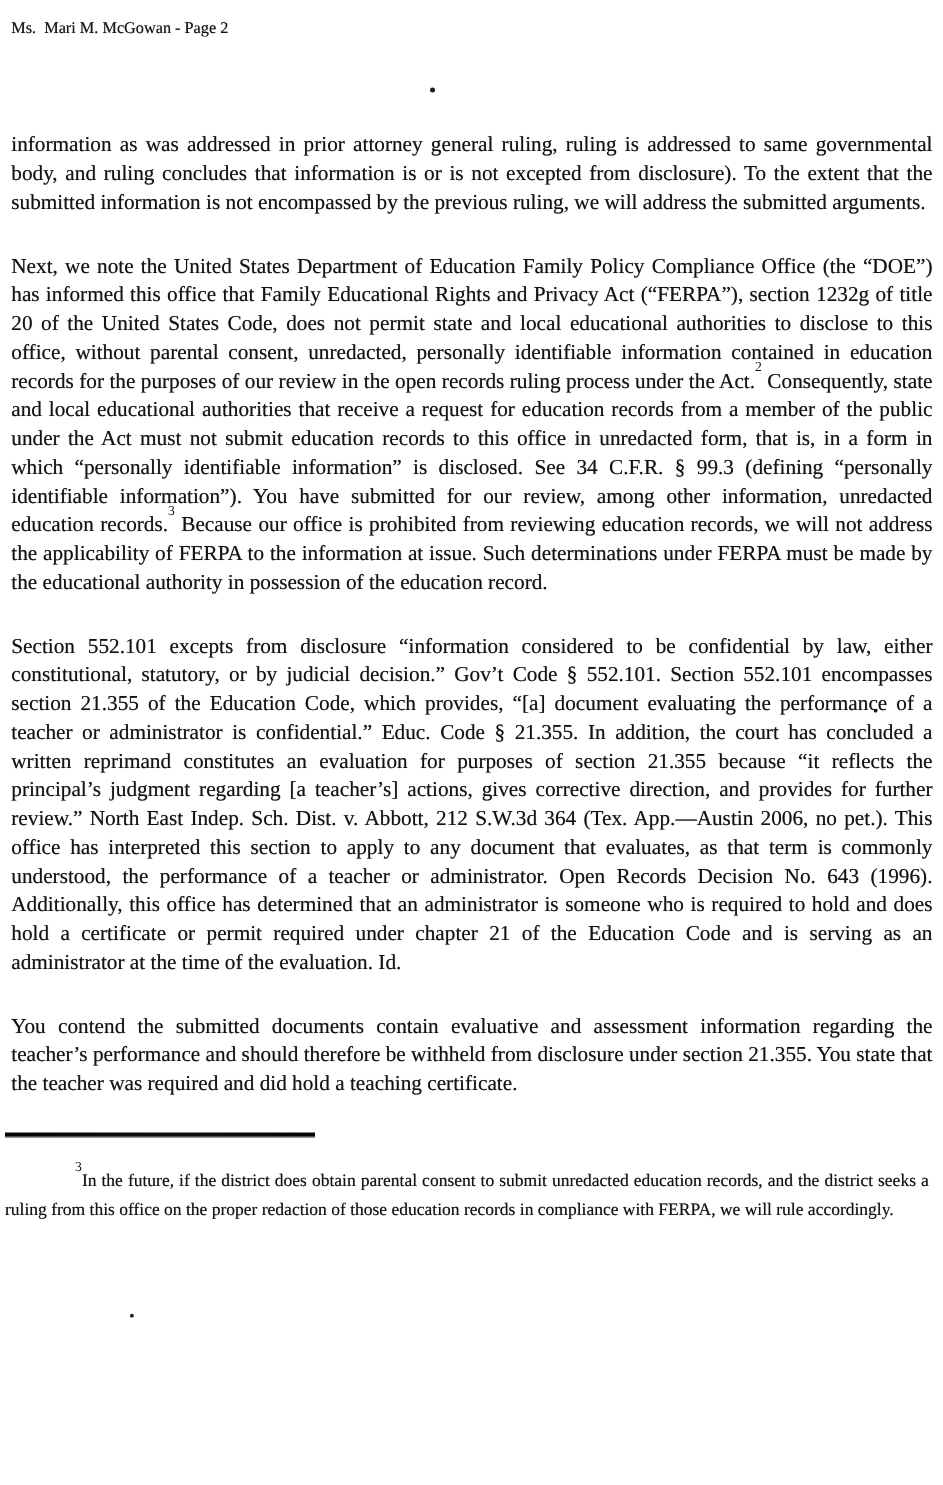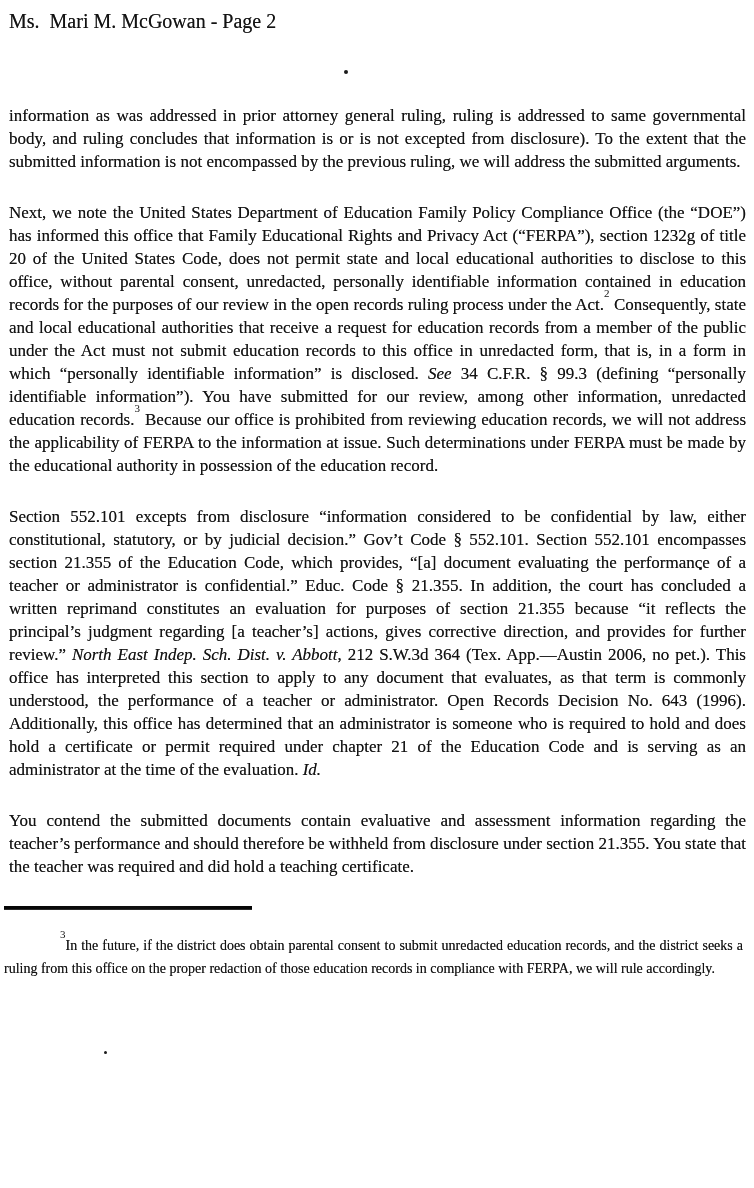--- a/index.html
+++ b/index.html
@@ -13,40 +13,40 @@
     height: 1188px;
     box-sizing: border-box;
     background: #ffffff;
     padding: 10px 8px 0 9px;
     font-family: "Liberation Serif", "DejaVu Serif", serif;
     color: #131313;
     overflow: hidden;
     text-shadow: 0 0 0.55px rgba(10,10,10,0.6);
   }
   .header {
-    font-size: 20px;
+    font-size: 13px;
     line-height: 23px;
     margin: 0 0 71px 0;
     white-space: pre-wrap;
     text-align: left;
   }
   .body-text p {
     margin: 0 0 28px 0;
     font-size: 17px;
     line-height: 23px;
     text-align: justify;
   }
   .fn-ref {
     font-size: 11px;
     line-height: 0;
     position: relative;
     top: -6px;
     text-shadow: none;
   }
-  .it { font-style: italic; }
+  .it { }
   .fn-rule {
     width: 248px;
     height: 3px;
     background: linear-gradient(to right, #050505 0%, #101010 55%, #050505 100%);
     border-bottom: 1px solid #2a2a2a;
     margin: 20px 0 24px -5px;
   }
   .footnotes {
     font-size: 14px;
     line-height: 23px;

